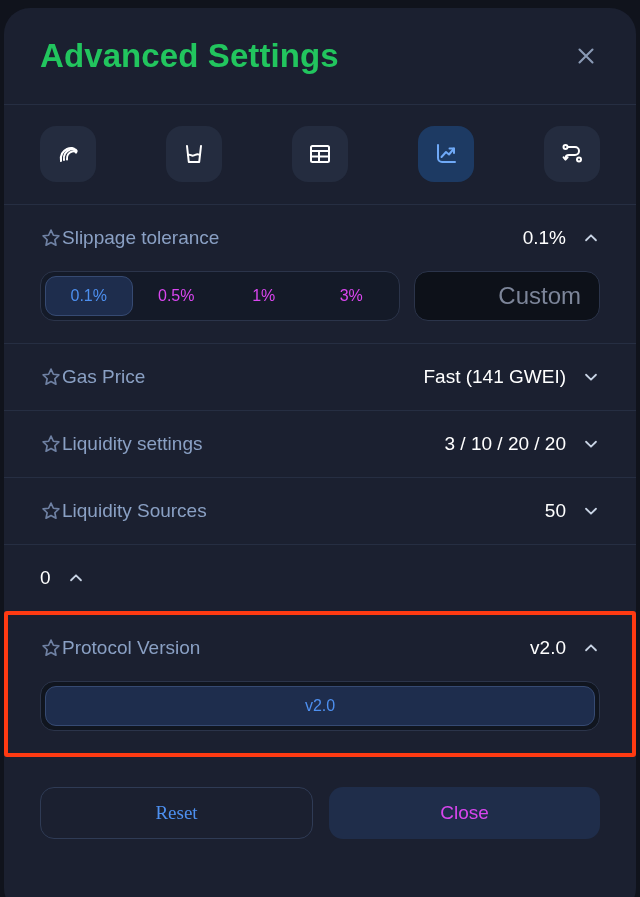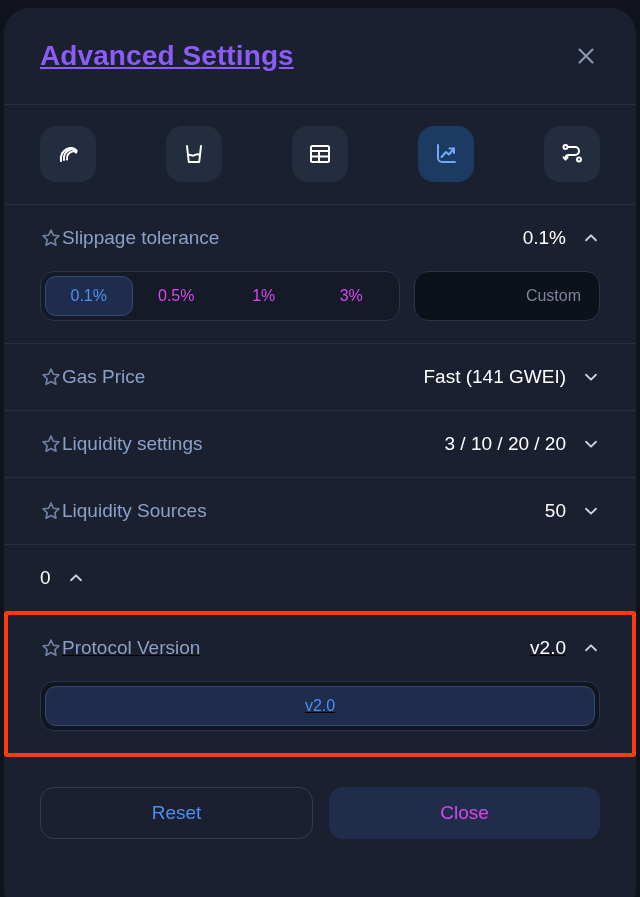--- a/index.html
+++ b/index.html
@@ -35,25 +35,24 @@
   
   .header {
     position: relative;
     height: 96px;
     display: flex;
     align-items: center;
     justify-content: space-between;
     padding: 0 32px 0 36px;
   }
   .title {
-    font-size: 28px;
+    font-size: 33px;
     font-weight: bold;
-    color: #8b5cf6;
+    color: #22c55e;
     letter-spacing: 0.1px;
-    text-decoration: underline;
   }
   .close-btn {
     width: 36px;
     height: 36px;
     display: flex;
     align-items: center;
     justify-content: center;
     cursor: pointer;
   }
   .close-btn svg { display: block; }
@@ -182,30 +181,29 @@
     border-radius: 14px;
     background: #0d1119;
     border: 1px solid #2b344a;
     display: flex;
     align-items: center;
     justify-content: flex-end;
     padding: 0 18px;
     cursor: text;
   }
   .custom-field-text {
-    font-size: 16px;
+    font-size: 24px;
     color: #7c8599;
   }
 
   
   .highlight-box {
     border: 4px solid #ff3a12;
     border-radius: 3px;
     margin: 0;
-    text-decoration: underline;
   }
   .highlight-box .row { border-top: none; padding: 0 32px; }
 
   .version-toggle {
     display: flex;
     align-items: center;
     background: #10151f;
     border: 1px solid #2b344a;
     border-radius: 14px;
     padding: 4px;
@@ -244,20 +242,21 @@
     justify-content: center;
     font-size: 19px;
     cursor: pointer;
     border: none;
     font-family: "Liberation Sans", sans-serif;
   }
   .btn-secondary {
     background: transparent;
     border: 1px solid #2f3b55;
     color: #4d8fef;
+    font-family: Liberation Serif, serif;
   }
   .btn-primary {
     background: #1f2d4a;
     color: #d946ef;
   }
 </style>
 </head>
 <body>
 
 <div class="screen">

